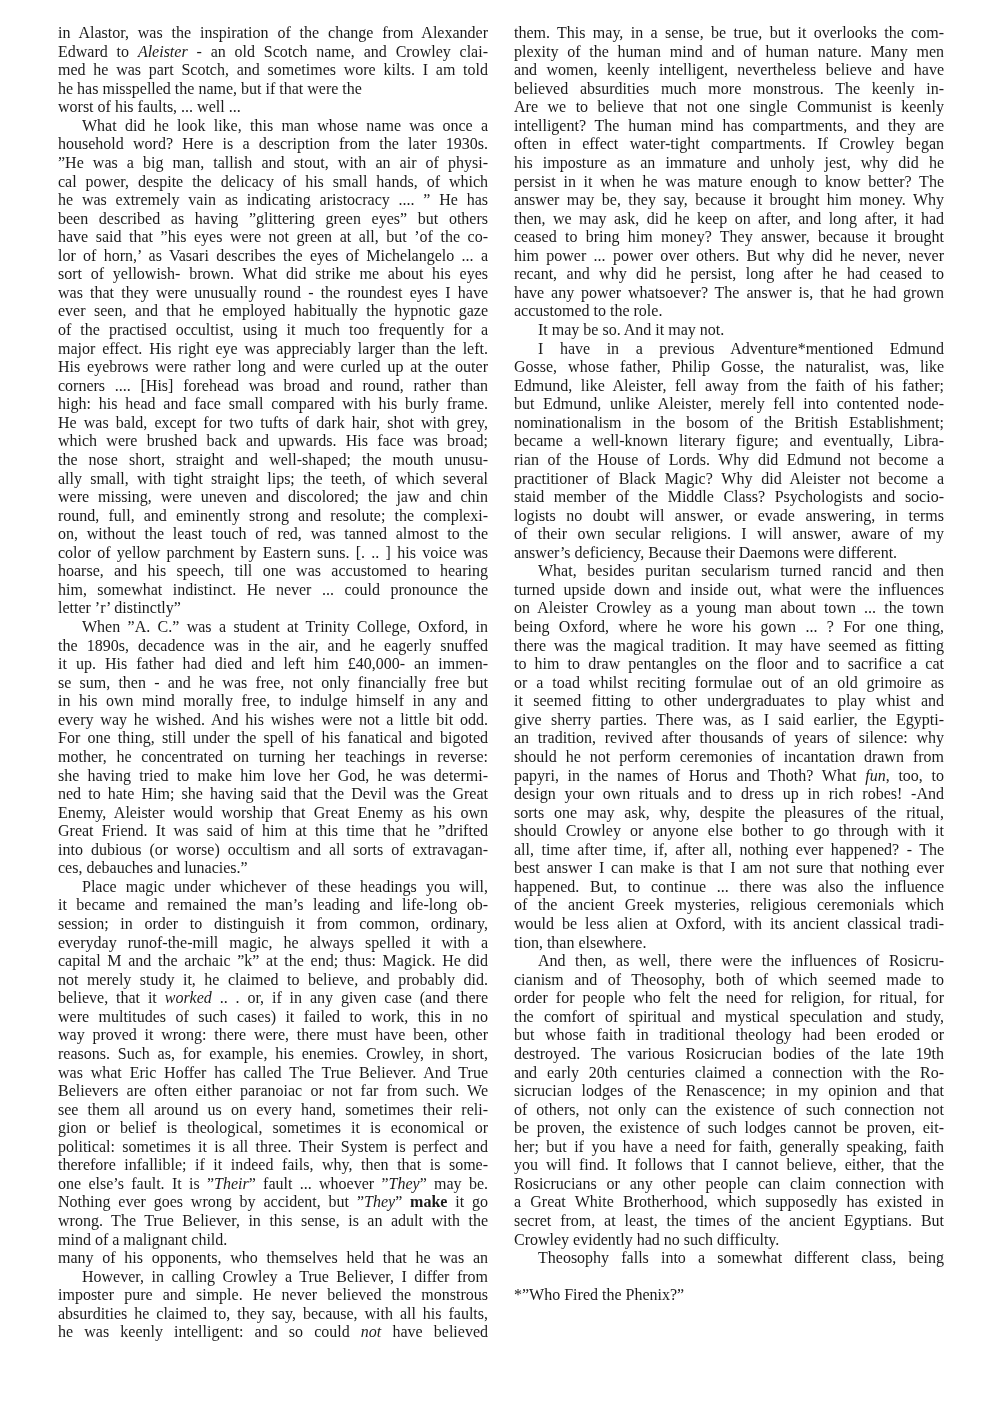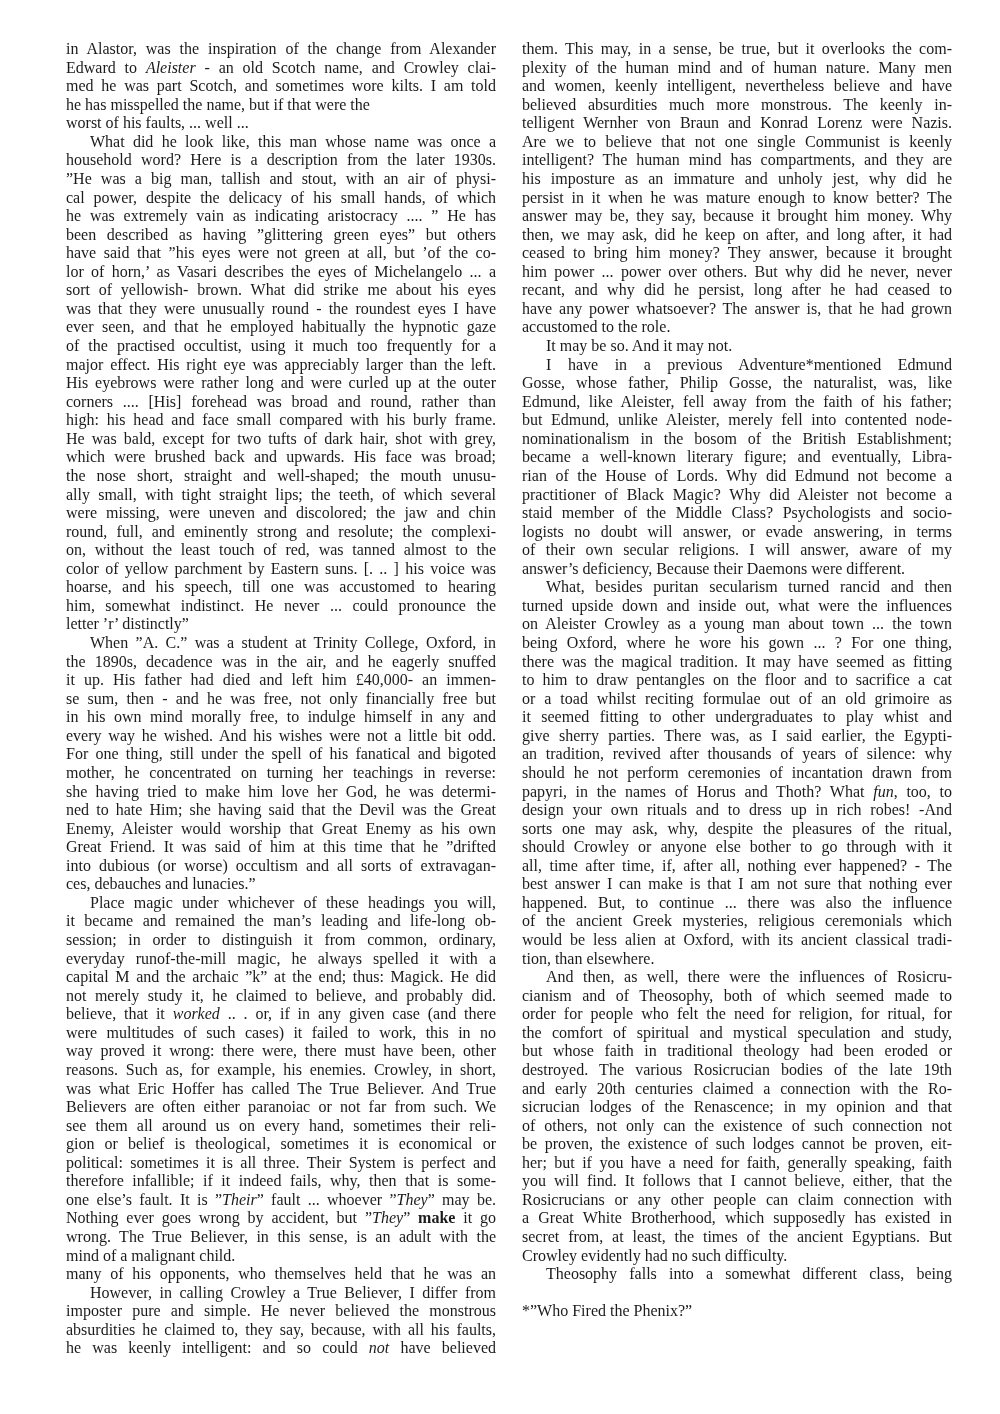--- a/index.html
+++ b/index.html
@@ -7,24 +7,23 @@
     width: 1000px; height: 1414px;
     background: #ffffff;
     font-family: "Liberation Serif", "DejaVu Serif", serif;
     color: #1b1b1b;
     overflow: hidden;
   }
   .page {
     position: relative;
     box-sizing: border-box;
     width: 988px; height: 1414px;
-    padding: 40px 55px 0 58px;
+    padding: 24px 55px 0 58px;
     display: flex;
     gap: 26px;
-    margin-left: 8px;
   }
   .col { width: 430px; flex: 0 0 430px; }
   .line {
     font-size: 16px;
     line-height: 18.57px;
     height: 18.57px;
     text-align: justify;
     text-align-last: justify;
     -moz-text-align-last: justify;
   }
@@ -106,23 +105,23 @@
       <div class="line ind">However, in calling Crowley a True Believer, I differ from</div>
       <div class="line">imposter pure and simple. He never believed the monstrous</div>
       <div class="line">absurdities he claimed to, they say, because, with all his faults,</div>
       <div class="line">he was keenly intelligent: and so could <i>not</i> have believed</div>
     </div>
   <div class="col" id="col-right">
       <div class="line">them. This may, in a sense, be true, but it overlooks the com-</div>
       <div class="line">plexity of the human mind and of human nature. Many men</div>
       <div class="line">and women, keenly intelligent, nevertheless believe and have</div>
       <div class="line">believed absurdities much more monstrous. The keenly in-</div>
-      <div class="line">telligent Wernher von Braun and Konrad Lorenz were Nazis.</div>
       <div class="line">Are we to believe that not one single Communist is keenly</div>
       <div class="line">intelligent? The human mind has compartments, and they are</div>
+      <div class="line">often in effect water-tight compartments. If Crowley began</div>
       <div class="line">his imposture as an immature and unholy jest, why did he</div>
       <div class="line">persist in it when he was mature enough to know better? The</div>
       <div class="line">answer may be, they say, because it brought him money. Why</div>
       <div class="line">then, we may ask, did he keep on after, and long after, it had</div>
       <div class="line">ceased to bring him money? They answer, because it brought</div>
       <div class="line">him power ... power over others. But why did he never, never</div>
       <div class="line">recant, and why did he persist, long after he had ceased to</div>
       <div class="line">have any power whatsoever? The answer is, that he had grown</div>
       <div class="line nj">accustomed to the role.</div>
       <div class="line nj ind">It may be so. And it may not.</div>

